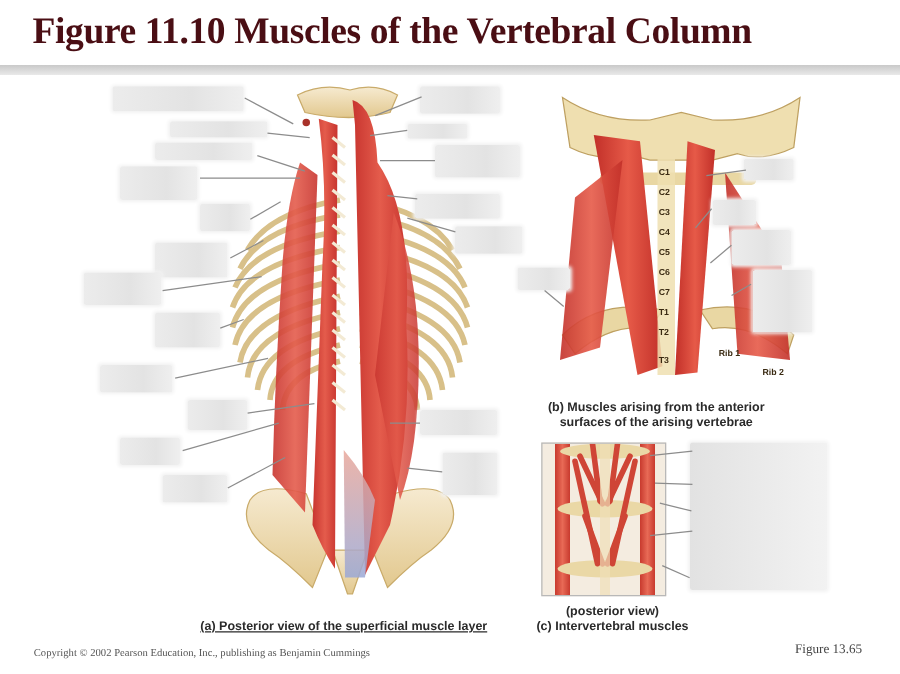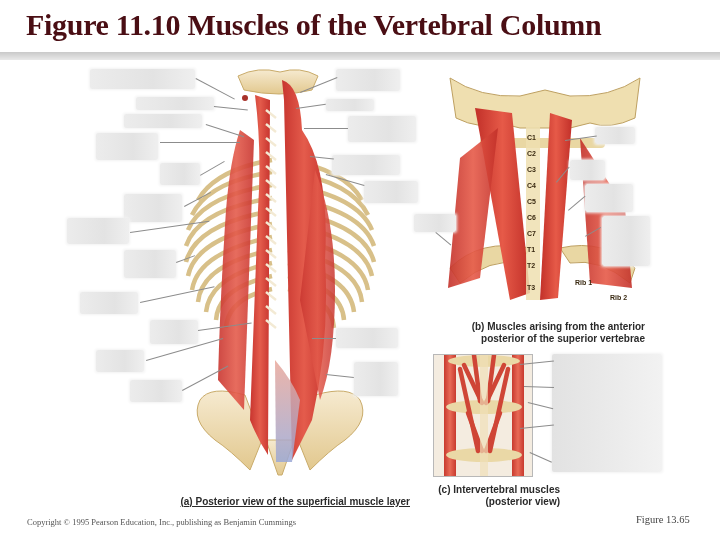--- a/index.html
+++ b/index.html
@@ -19,21 +19,21 @@
   .figure { position: absolute; }
   .label-box {
     position: absolute; border-radius: 2px;
     background: linear-gradient(90deg, #ececec, #e3e3e3 60%, #efefef);
     box-shadow: 0 0 3px 1px #f2f2f2;
   }
   .leader { position: absolute; height: 1px; background: #8c8c8c; transform-origin: 0 0; }
 
   .caption {
     position: absolute; font-family: "Liberation Sans", sans-serif; font-size: 10px;
-    font-weight: bold; color: #2a2a2a; text-align: right; line-height: 12px;
+    font-weight: bold; color: #2a2a2a; text-align: center; line-height: 12px;
   }
   .footer-left {
     position: absolute; left: 27px; top: 517px; font-size: 8.5px; color: #555;
     font-family: "Liberation Serif", serif;
   }
   .footer-right {
     position: absolute; left: 636px; top: 514px; font-size: 10.5px; color: #444;
     font-family: "Liberation Serif", serif;
   }
 </style>
@@ -201,21 +201,21 @@
 <div class="label-box" style="left:602px;top:216px;width:48px;height:50px;"></div>
 <div class="label-box" style="left:414px;top:214px;width:42px;height:18px;"></div>
 <div class="leader" style="left:565px;top:140px;width:32px;transform:rotate(-8deg);"></div>
 <div class="leader" style="left:556px;top:182px;width:20px;transform:rotate(-50deg);"></div>
 <div class="leader" style="left:568px;top:210px;width:22px;transform:rotate(-40deg);"></div>
 <div class="leader" style="left:585px;top:236px;width:18px;transform:rotate(-30deg);"></div>
 <div class="leader" style="left:436px;top:232px;width:20px;transform:rotate(40deg);"></div>
 
 <div class="caption" style="left:405px;top:321px;width:240px;">
   <div>(b) Muscles arising from the anterior</div>
-  <div>posterior of the superior vertebrae</div>
+  <div>surfaces of the arising vertebrae</div>
 </div>
 
 <div style="position:absolute;left:433px;top:354px;width:100px;height:123px;border:1px solid #b8b8b8;background:#f4ece0;overflow:hidden;">
   <svg width="100" height="123">
     <defs>
       <linearGradient id="musc" x1="0" x2="1">
         <stop offset="0" stop-color="#c83a2e"></stop>
         <stop offset="0.5" stop-color="#e86a56"></stop>
         <stop offset="1" stop-color="#c83a2e"></stop>
       </linearGradient>
@@ -239,18 +239,18 @@
   </svg>
 </div>
 <div class="label-box" style="left:552px;top:354px;width:110px;height:118px;background:linear-gradient(90deg,#e2e2e2,#f2f2f2);"></div>
 <div class="leader" style="left:520px;top:364px;width:34px;transform:rotate(-6deg);"></div>
 <div class="leader" style="left:524px;top:386px;width:30px;transform:rotate(2deg);"></div>
 <div class="leader" style="left:528px;top:402px;width:26px;transform:rotate(14deg);"></div>
 <div class="leader" style="left:520px;top:428px;width:34px;transform:rotate(-6deg);"></div>
 <div class="leader" style="left:530px;top:452px;width:24px;transform:rotate(24deg);"></div>
 
 <div class="caption" style="left:420px;top:484px;width:140px;">
+  <div>(posterior view)</div>
   <div>(c) Intervertebral muscles</div>
-  <div>(posterior view)</div>
-</div>
-
-<div class="footer-left">Copyright © 1995 Pearson Education, Inc., publishing as Benjamin Cummings</div>
+</div>
+
+<div class="footer-left">Copyright © 2002 Pearson Education, Inc., publishing as Benjamin Cummings</div>
 <div class="footer-right">Figure 13.65</div>
 
 </body></html>

